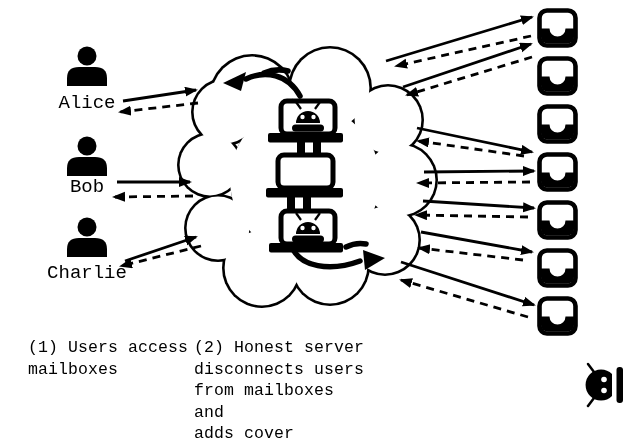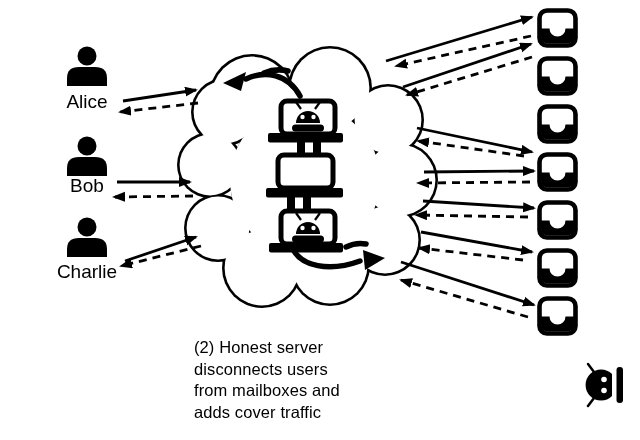--- a/index.html
+++ b/index.html
@@ -1,18 +1,18 @@
 <!DOCTYPE html>
 <html><head>
 <meta charset="utf-8">
 <style>
   html,body{margin:0;padding:0;background:#ffffff;}
   #canvas{
     position:relative;width:640px;height:440px;background:#ffffff;overflow:hidden;
-    font-family:Liberation Sans, sans-serif;
+    font-family:Liberation Mono, monospace;
   }
   #diagram-svg{position:absolute;left:0;top:0;}
   .caption{
     position:absolute;color:#000;font-size:16.5px;line-height:21.5px;
     white-space:pre-line;letter-spacing:0.1px;
   }
   #caption-1{left:28px;top:337px;width:175px;}
   #caption-2{left:194px;top:337px;width:180px;}
   #caption-3{left:390px;top:337px;width:215px;}
   .solid-arrow{stroke:#000;stroke-width:2.8;fill:none;marker-end:url(#ah);}
@@ -161,17 +161,19 @@
     <g>
       <path class="ink" d="M 612,374 A 15.5 15.5 0 1 0 612,396 Z"></path>
       <line x1="594" y1="372" x2="588" y2="364" stroke="#000" stroke-width="2.5" stroke-linecap="round"></line>
       <line x1="594" y1="398" x2="588" y2="406" stroke="#000" stroke-width="2.5" stroke-linecap="round"></line>
       <circle cx="604" cy="379.5" r="2.8" fill="#fff"></circle>
       <circle cx="604" cy="390.5" r="2.8" fill="#fff"></circle>
       <rect class="ink" x="616.5" y="367" width="6.5" height="36" rx="3"></rect>
     </g>
   </svg>
 
+  <div id="caption-1" class="caption">(1) Users access
+mailboxes</div>
   <div id="caption-2" class="caption">(2) Honest server
 disconnects users
 from mailboxes and
 adds cover traffic</div>
 </div>
 
 </body></html>

